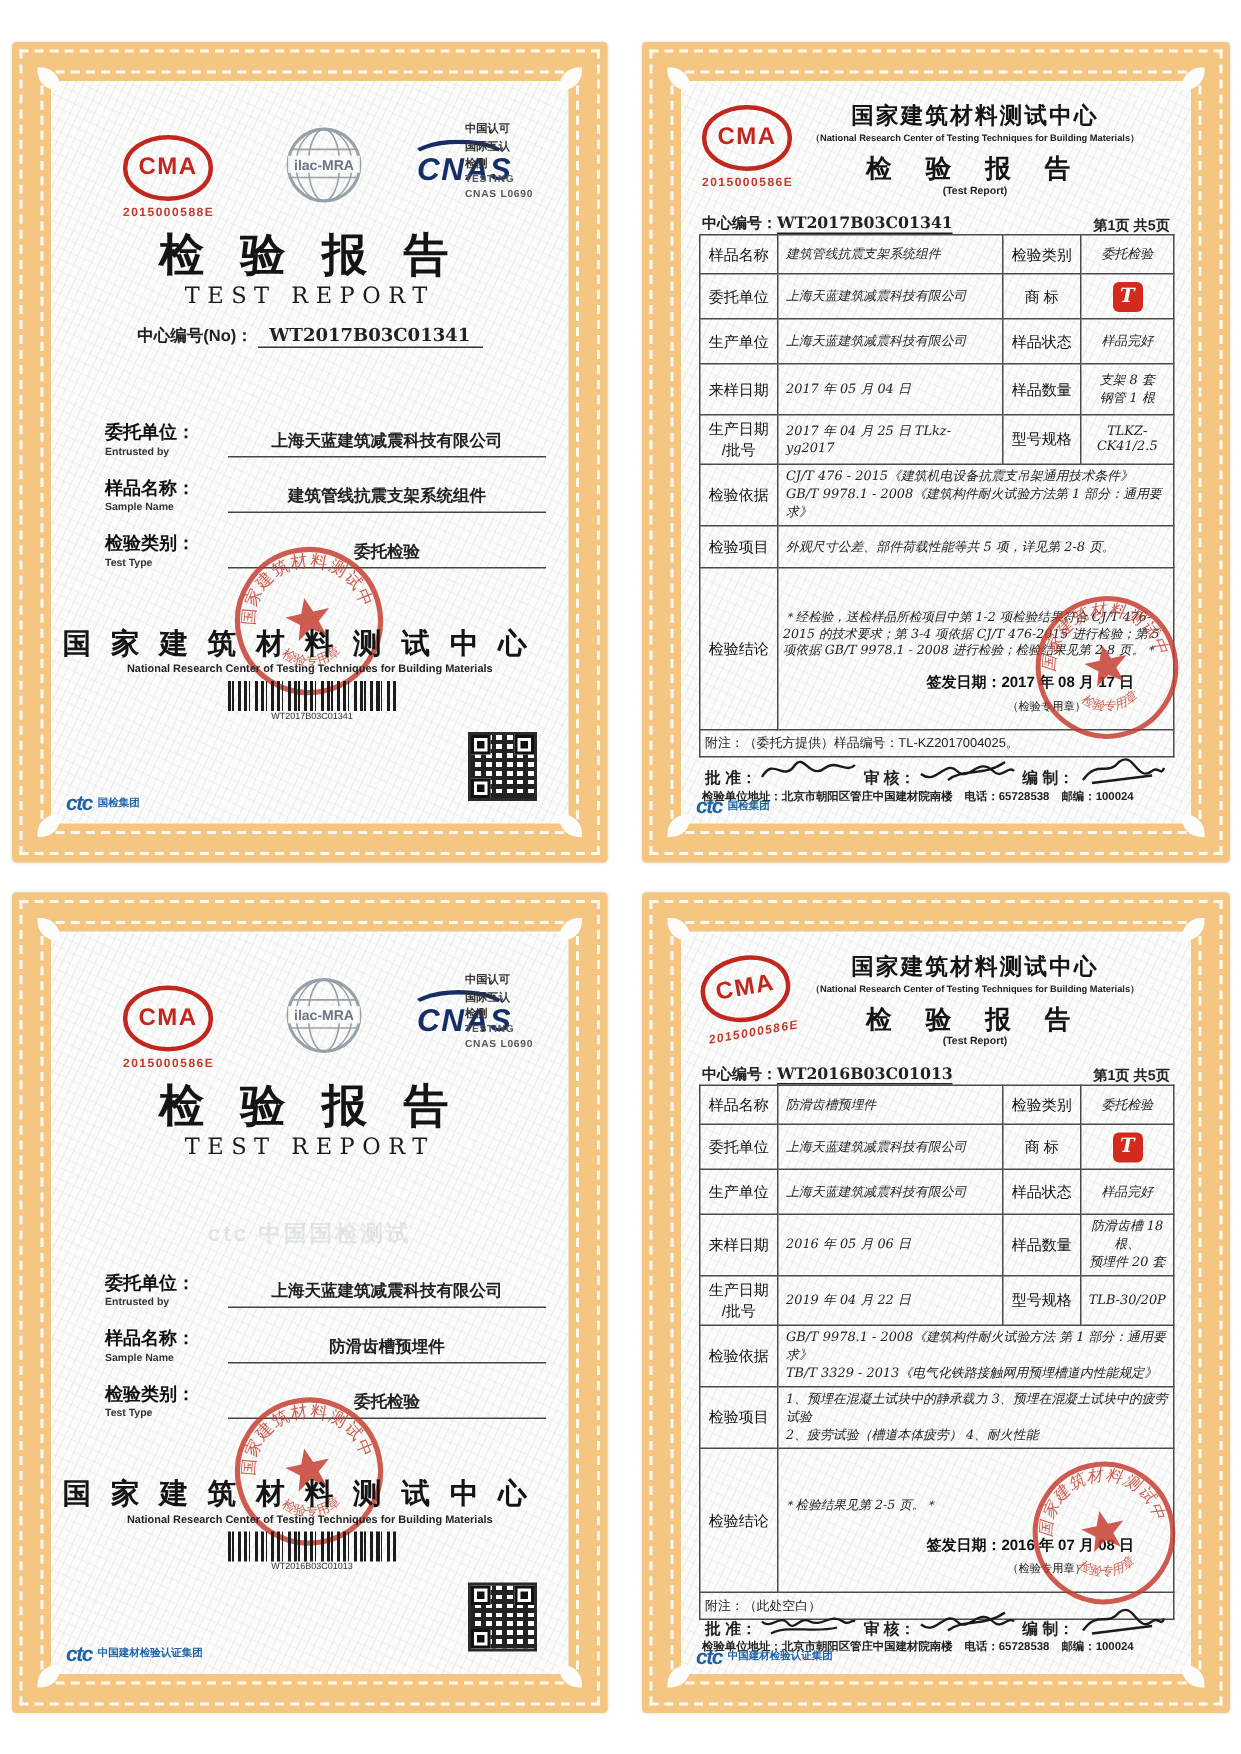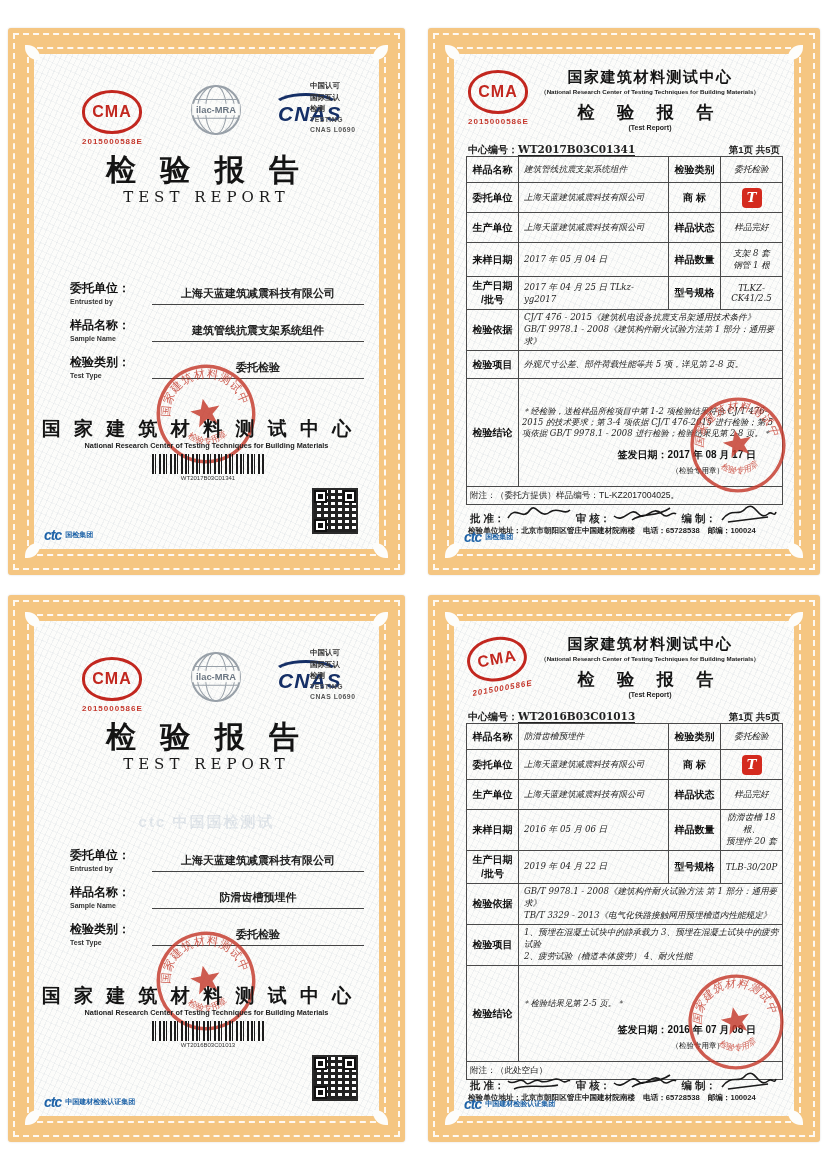--- a/index.html
+++ b/index.html
@@ -70,21 +70,21 @@
   .dt-org-en{font-size:6.2px;font-weight:bold;color:#222;margin-top:1px;}
   .dt-title{font-size:17px;font-weight:bold;letter-spacing:9px;margin-top:4px;color:#141414;}
   .dt-title-en{font-size:7px;font-weight:bold;color:#222;}
   .dt-no-row{position:absolute;left:14px;right:14px;top:85px;display:flex;justify-content:space-between;align-items:flex-end;}
   .dt-no-row .lab{font-size:10px;font-weight:bold;}
   .dt-no-row .val{font-size:10.5px;font-weight:bold;font-family:"DejaVu Serif",serif;
     border-bottom:1.2px solid #222;}
   .dt-no-row .pg{font-size:9.5px;font-weight:bold;}
   table.dt{position:absolute;left:12px;top:102px;width:316px;border-collapse:collapse;table-layout:fixed;}
   table.dt td{border:1px solid #4a4a4a;padding:2px 3px;vertical-align:middle;}
-  td.lbl{font-size:10px;font-weight:bold;text-align:center;color:#111;white-space:pre-line;}
+  td.lbl{font-size:10px;font-weight:normal;text-align:center;color:#111;white-space:pre-line;}
   td.val{font-size:8.6px;font-family:"DejaVu Serif",serif;font-style:italic;color:#222;
     text-align:center;white-space:pre-line;}
   td.val.left{text-align:left;padding-left:5px;}
   td.concl{position:relative;font-size:8.4px;font-family:"DejaVu Serif",serif;font-style:italic;
     vertical-align:top;padding:5px 6px;white-space:pre-line;text-align:left;color:#222;}
   .issue{position:absolute;right:26px;bottom:24px;font-size:10px;font-weight:bold;font-style:normal;
     font-family:"Liberation Sans",sans-serif;color:#111;padding-left:32px;}
   .seal-note{position:absolute;right:58px;bottom:10px;font-size:7.5px;font-weight:normal;font-style:normal;
     font-family:"Liberation Sans",sans-serif;color:#111;}
   td.noterow{font-size:8.6px;text-align:left;padding-left:6px;color:#222;margin-left:32px;}
@@ -126,20 +126,24 @@
       <div class="accr" style="left:276px;top:26px;">
         <div>中国认可</div>
         <div>国际互认</div>
         <div>检测</div>
         <div class="en">TESTING</div>
         <div class="en">CNAS L0690</div>
       </div>
 
       <div class="cv-title" style="top:96px;">检 验 报 告</div>
       <div class="cv-title-en" style="top:134px;">TEST REPORT</div>
+      <div class="cv-no" style="top:162px;">
+        <span>中心编号(No)：</span>
+        <span class="val">WT2017B03C01341</span>
+      </div>
 
       <div class="cv-field" style="top:226px;">
         <div class="lc">委托单位：</div>
         <div class="le">Entrusted by</div>
       </div>
       <div class="cv-val" style="top:232px;">上海天蓝建筑减震科技有限公司</div>
       <div class="cv-field" style="top:263px;">
         <div class="lc">样品名称：</div>
         <div class="le">Sample Name</div>
       </div>

